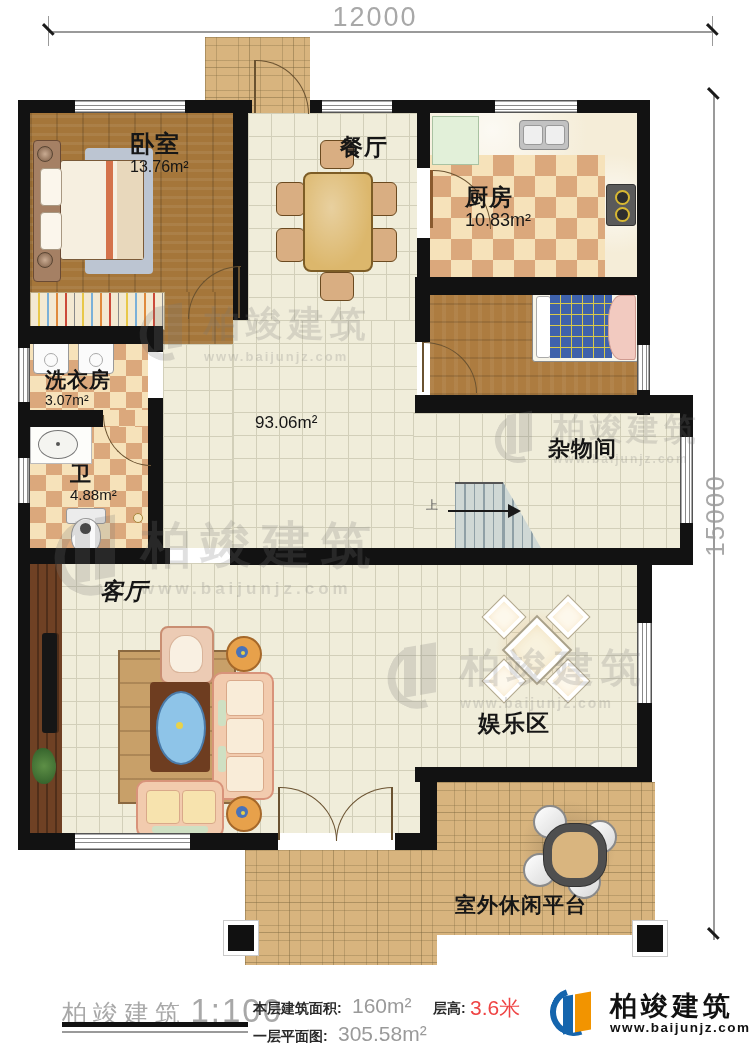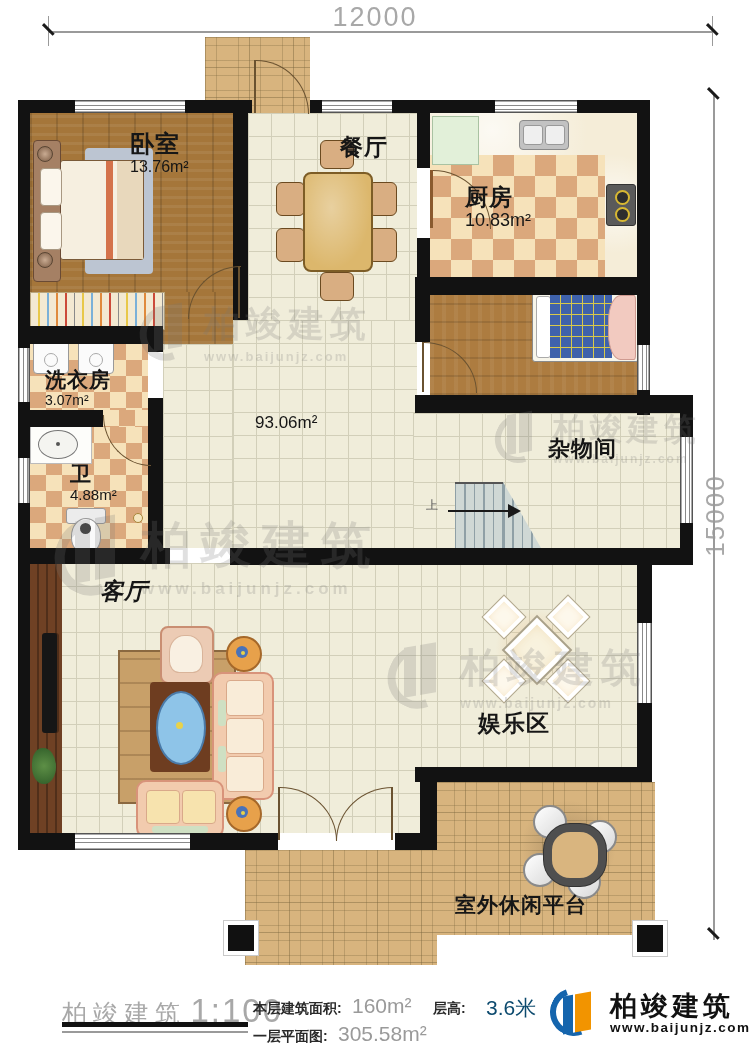--- a/index.html
+++ b/index.html
@@ -376,21 +376,21 @@
   <div class="ft" style="left:62px;top:992px;color:#a8a8a8;white-space:nowrap;">
     <span style="font-size:25px;letter-spacing:6px;">柏竣建筑</span>
     <span style="font-size:33px;letter-spacing:2px;">1:100</span>
   </div>
   <div class="ft" style="left:62px;top:1022px;width:186px;height:5px;background:#111;"></div>
   <div class="ft" style="left:62px;top:1031px;width:186px;height:2px;background:#9a9a9a;"></div>
 
   <div class="ft" style="left:253px;top:1000px;font-size:14px;font-weight:700;color:#2a2a2a;">本层建筑面积:</div>
   <div class="ft" style="left:352px;top:994px;font-size:21px;color:#9a9a9a;">160m²</div>
   <div class="ft" style="left:433px;top:1000px;font-size:14px;font-weight:700;color:#2a2a2a;">层高:</div>
-  <div class="ft" style="left:486px;top:994px;font-size:21px;color:#0c4a6e;">3.6米</div>
+  <div class="ft" style="left:470px;top:994px;font-size:21px;color:#ef4444;">3.6米</div>
   <div class="ft" style="left:253px;top:1028px;font-size:14px;font-weight:700;color:#2a2a2a;">一层平面图:</div>
   <div class="ft" style="left:338px;top:1022px;font-size:21px;color:#9a9a9a;">305.58m²</div>
 
   <div class="ft" style="left:550px;top:992px;display:flex;align-items:flex-start;gap:8px;">
     <div class="brand-icon"></div>
     <div>
       <div style="font-size:27px;font-weight:900;letter-spacing:4px;color:#111;line-height:1.05;">柏竣建筑</div>
       <div style="font-size:13.5px;font-weight:700;letter-spacing:1.5px;color:#111;">www.baijunjz.com</div>
     </div>
   </div>

